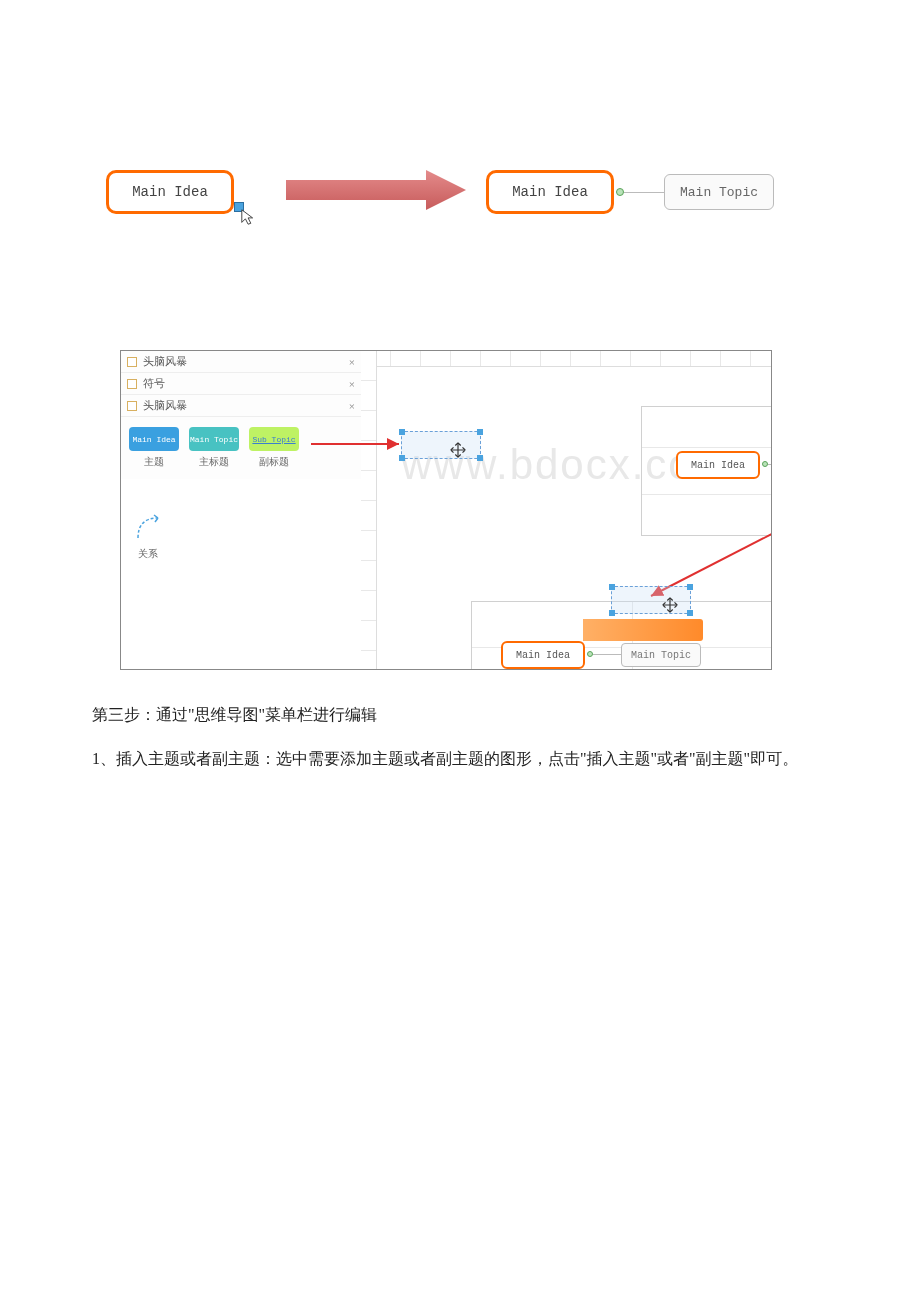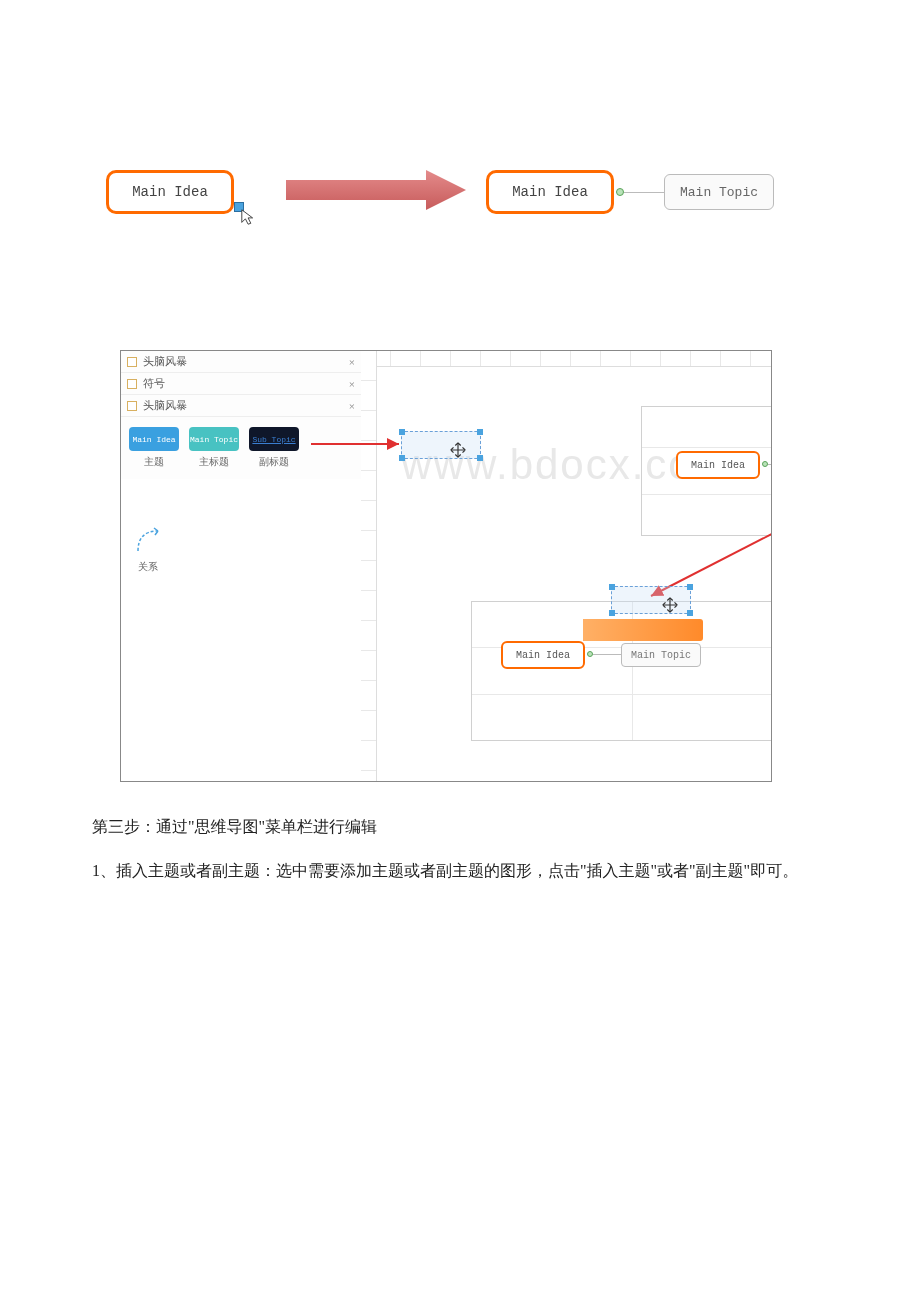--- a/index.html
+++ b/index.html
@@ -81,21 +81,21 @@
   .para {
     font-size: 16px;
     line-height: 1.9;
     margin: 0 0 14px 0;
     text-indent: 2em;
     font-family: "SimSun", serif;
   }
   .screenshot {
     margin: 10px 60px 30px 60px;
     border: 1px solid #888;
-    height: 432px;
+    height: 320px;
     position: relative;
     background: #fff;
     overflow: hidden;
   }
   .ss-panel {
     position: absolute;
     left: 0; top: 0;
     width: 240px;
     background: #fdfdfd;
   }
@@ -127,25 +127,25 @@
   .pal-item .box {
     width: 50px; height: 24px;
     border-radius: 4px;
     font-size: 8px;
     color: #fff;
     display: flex; align-items: center; justify-content: center;
     font-family: "Courier New", monospace;
   }
   .pal-item .box.b1 { background: #3aa0e0; }
   .pal-item .box.b2 { background: #48c2c2; }
-  .pal-item .box.b3 { background: #0f172a; color: #3a7ed0; text-decoration: underline; }
+  .pal-item .box.b3 { background: #bef264; color: #3a7ed0; text-decoration: underline; }
   .pal-item .lbl { font-size: 10px; color: #666; font-family: Liberation Mono, monospace; }
   .rel-block {
     position: absolute;
-    left: 12px; top: 175px;
+    left: 12px; top: 162px;
     display: flex; flex-direction: column; align-items: center; gap: 4px;
   }
   .rel-block .arc {
     width: 30px; height: 30px;
   }
   .rel-block .lbl { font-size: 10px; color: #666; font-family: "SimSun", serif; }
   .ss-canvas {
     position: absolute;
     left: 240px; top: 0; right: 0; bottom: 0;
     background: #fff;

